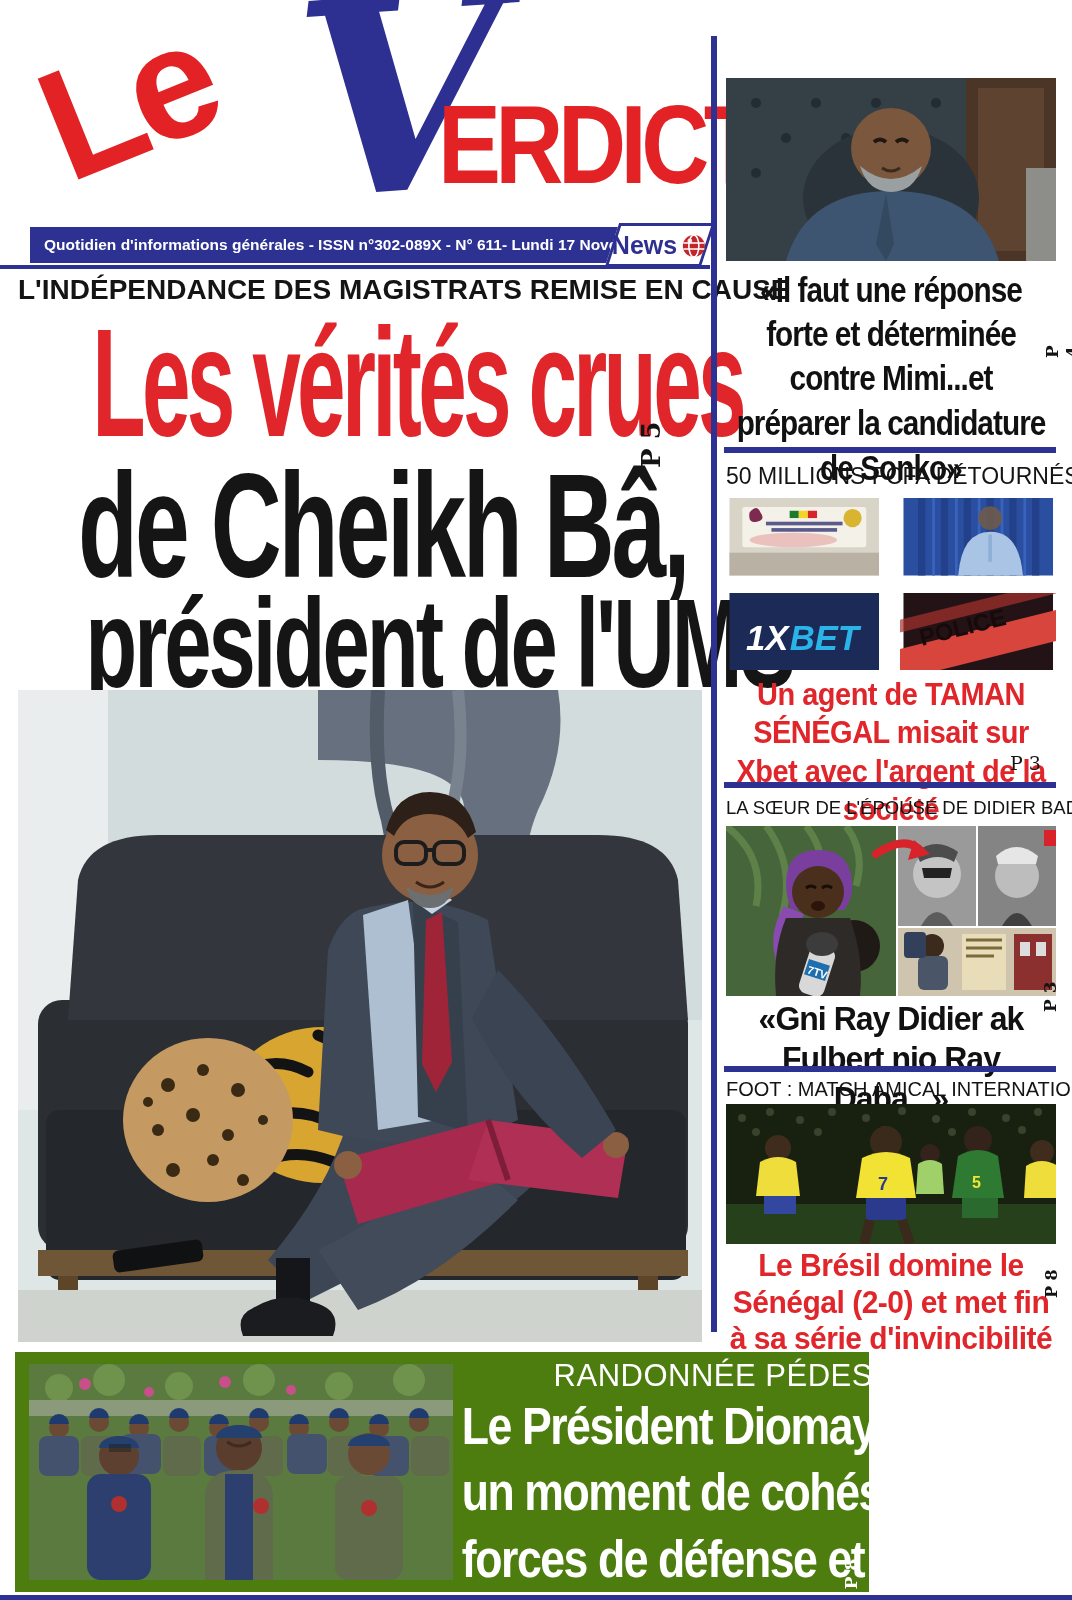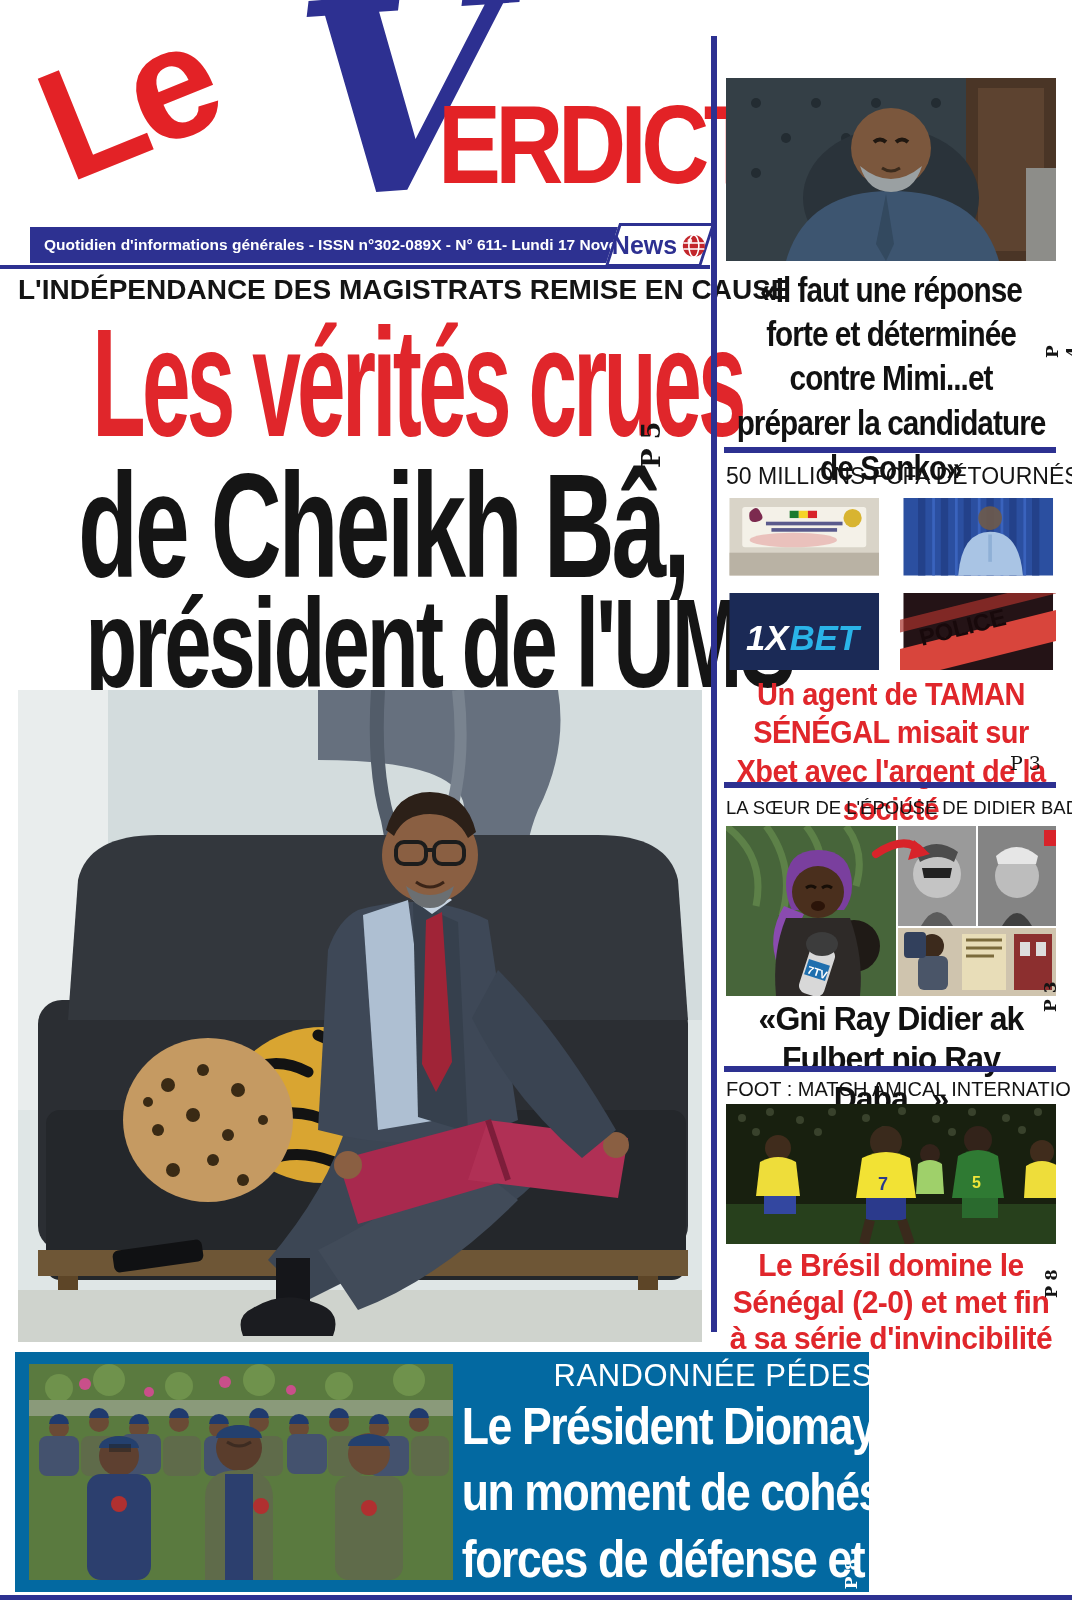--- a/index.html
+++ b/index.html
@@ -72,21 +72,21 @@
     font-weight:bold; color:#141414; transform:rotate(-90deg); transform-origin:left top;}
 
   .s4-kicker { top:1078px; font-size:20px; }
   .s4-photo { top:1104px; height:140px; overflow:hidden; }
   .s4-head { top:1248px; text-align:center; font-size:30px; font-weight:bold; color:#e0262b;
     line-height:1.15; letter-spacing:-0.5px; transform:scaleY(1.05); transform-origin:center top;}
   .s4-pref { position:absolute; left:1042px; top:1298px; font-family:"DejaVu Serif", serif; font-size:16px;
     font-weight:bold; color:#141414; transform:rotate(-90deg); transform-origin:left top;}
 
   
-  .banner { position:absolute; left:15px; top:1352px; width:854px; height:240px; background:#0369a1; }
+  .banner { position:absolute; left:15px; top:1352px; width:854px; height:240px; background:#4d7c0f; }
   .banner-photo { position:absolute; left:14px; top:12px; width:424px; height:216px; overflow:hidden; }
   .banner-kicker { position:absolute; left:440px; top:6px; width:580px; text-align:center;
     color:#fff; font-size:31px; font-weight:400; letter-spacing:0.5px; white-space:nowrap;}
   .banner-head { position:absolute; left:438px; top:42px; width:586px; text-align:center;
     color:#fff; font-size:46px; font-weight:bold; line-height:1.28; letter-spacing:-1.5px;
     transform:scale(0.97,1.12); transform-origin:center top; white-space:nowrap;}
   .banner-pref { position:absolute; right:2px; bottom:8px; font-family:"DejaVu Serif", serif;
     font-size:17px; font-weight:bold; color:#fff; transform:rotate(-90deg); }
   .bottom-rule { position:absolute; left:0; top:1595px; width:1072px; height:5px; background:#2d3191; }
 

